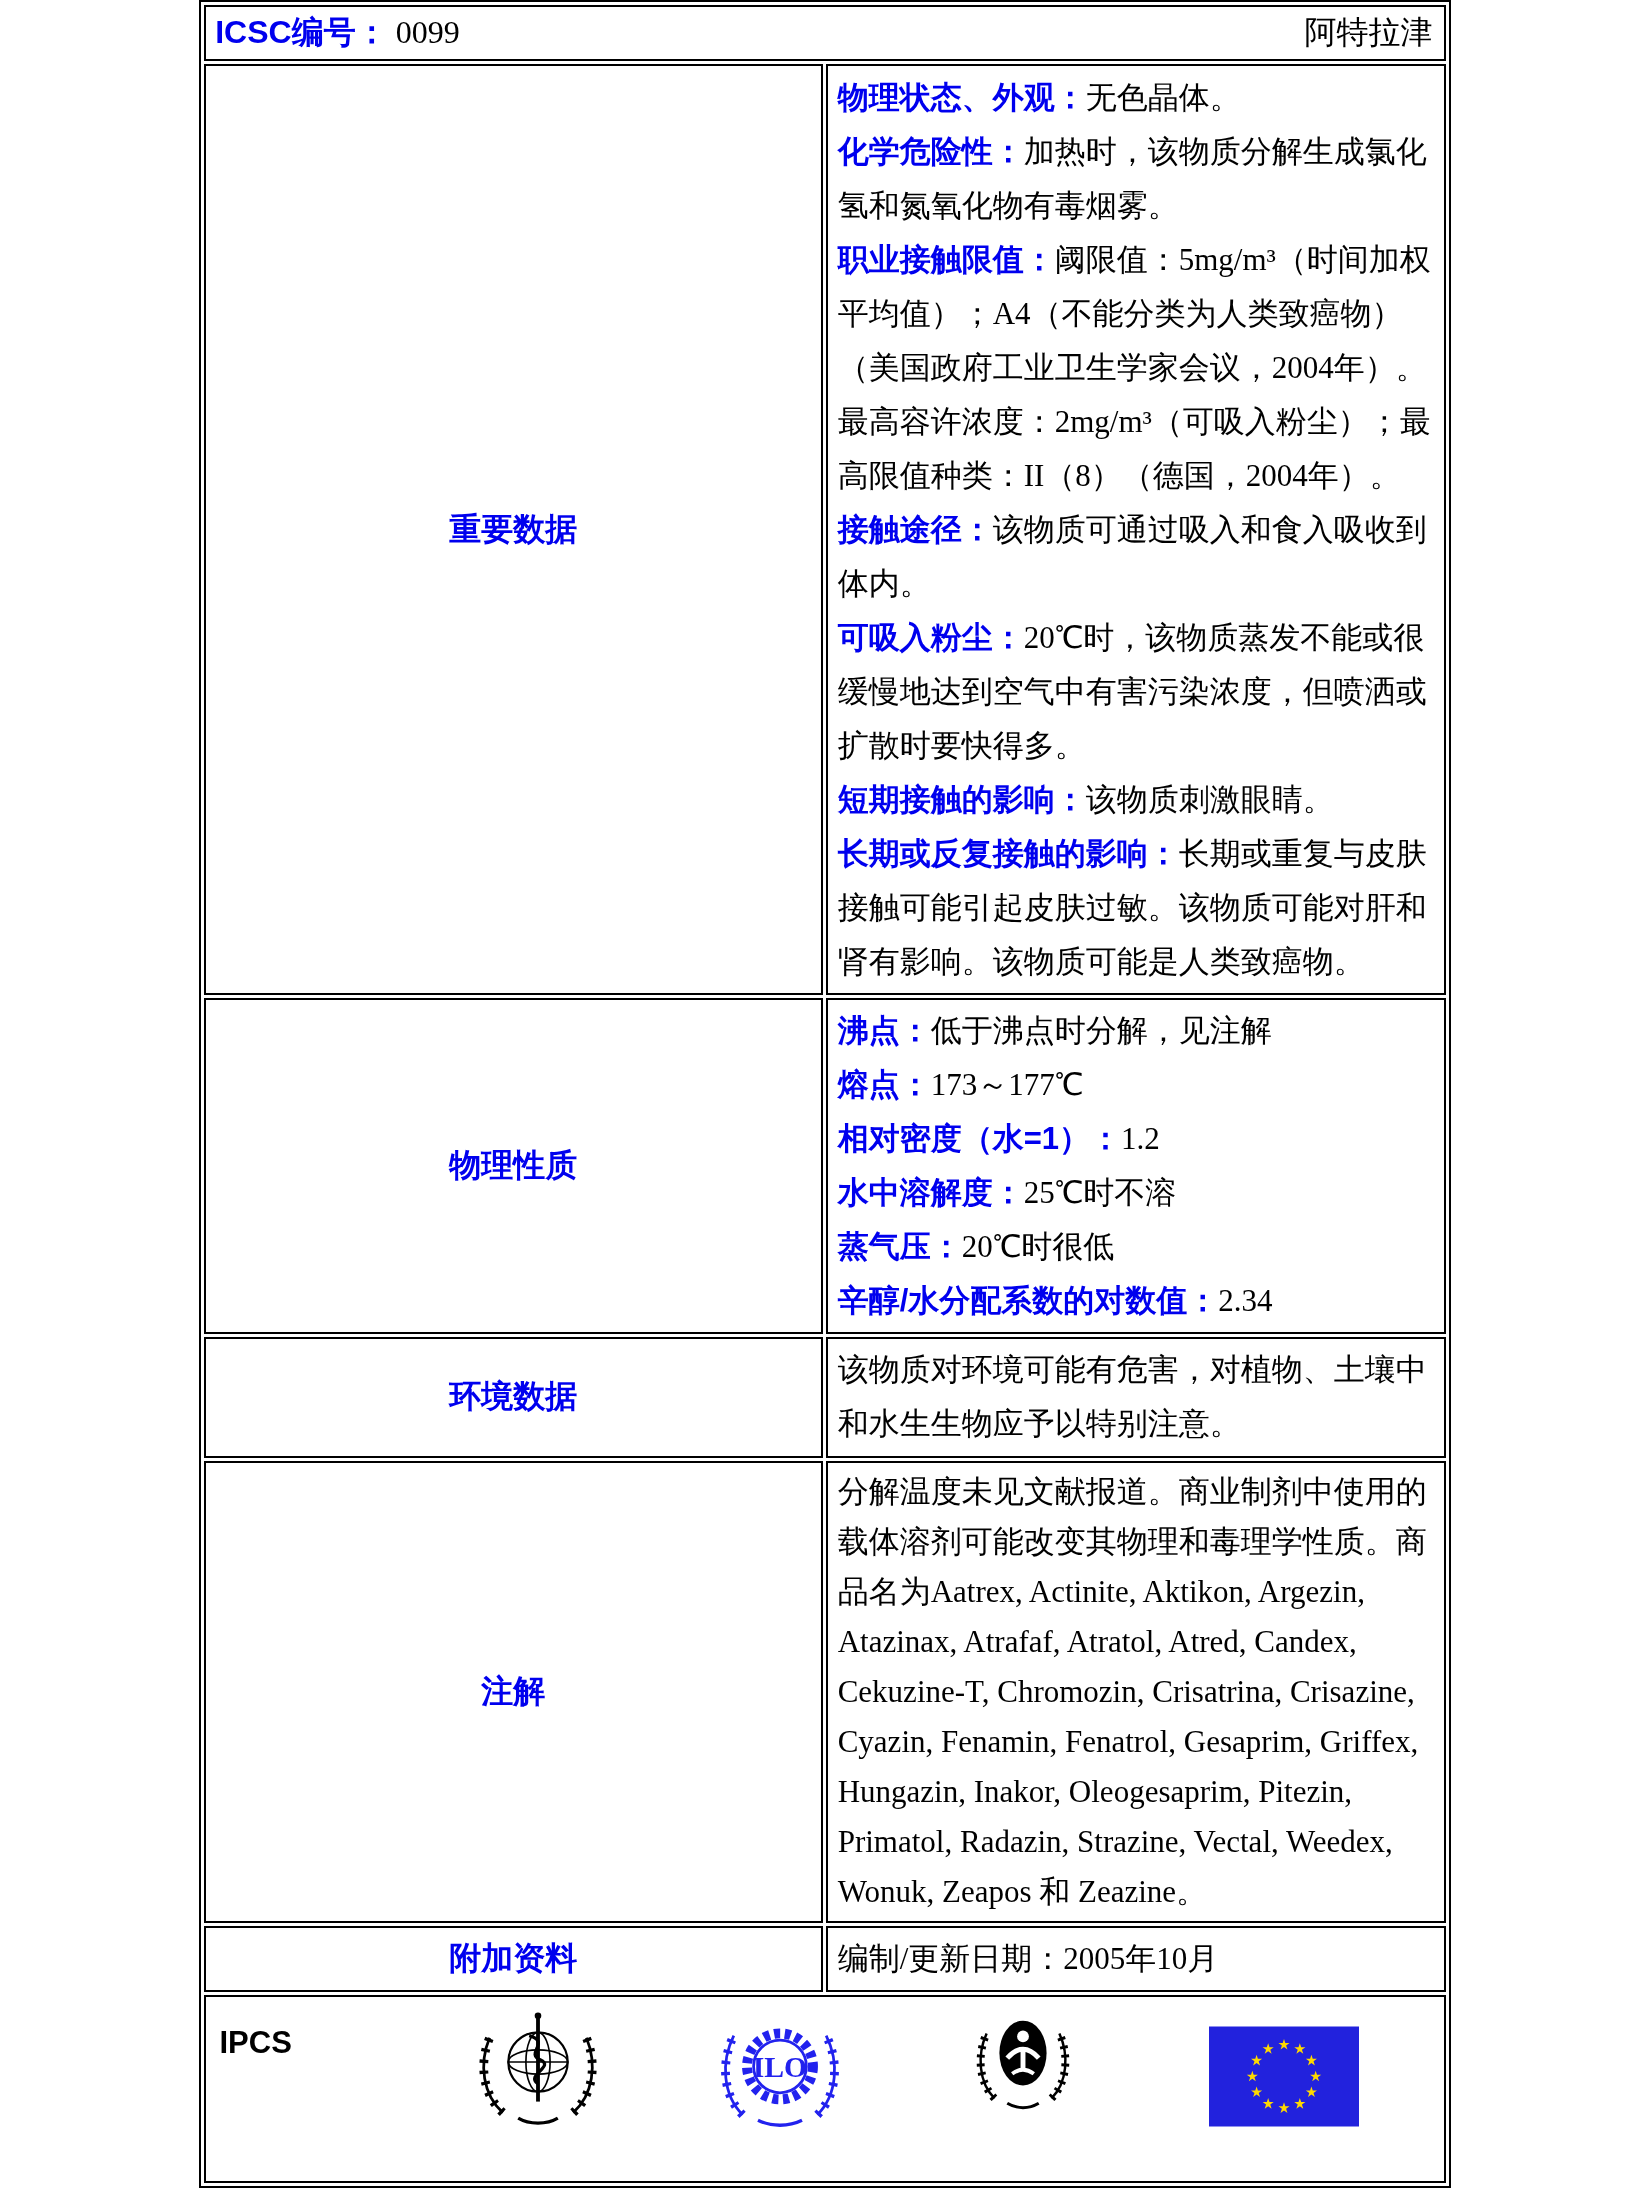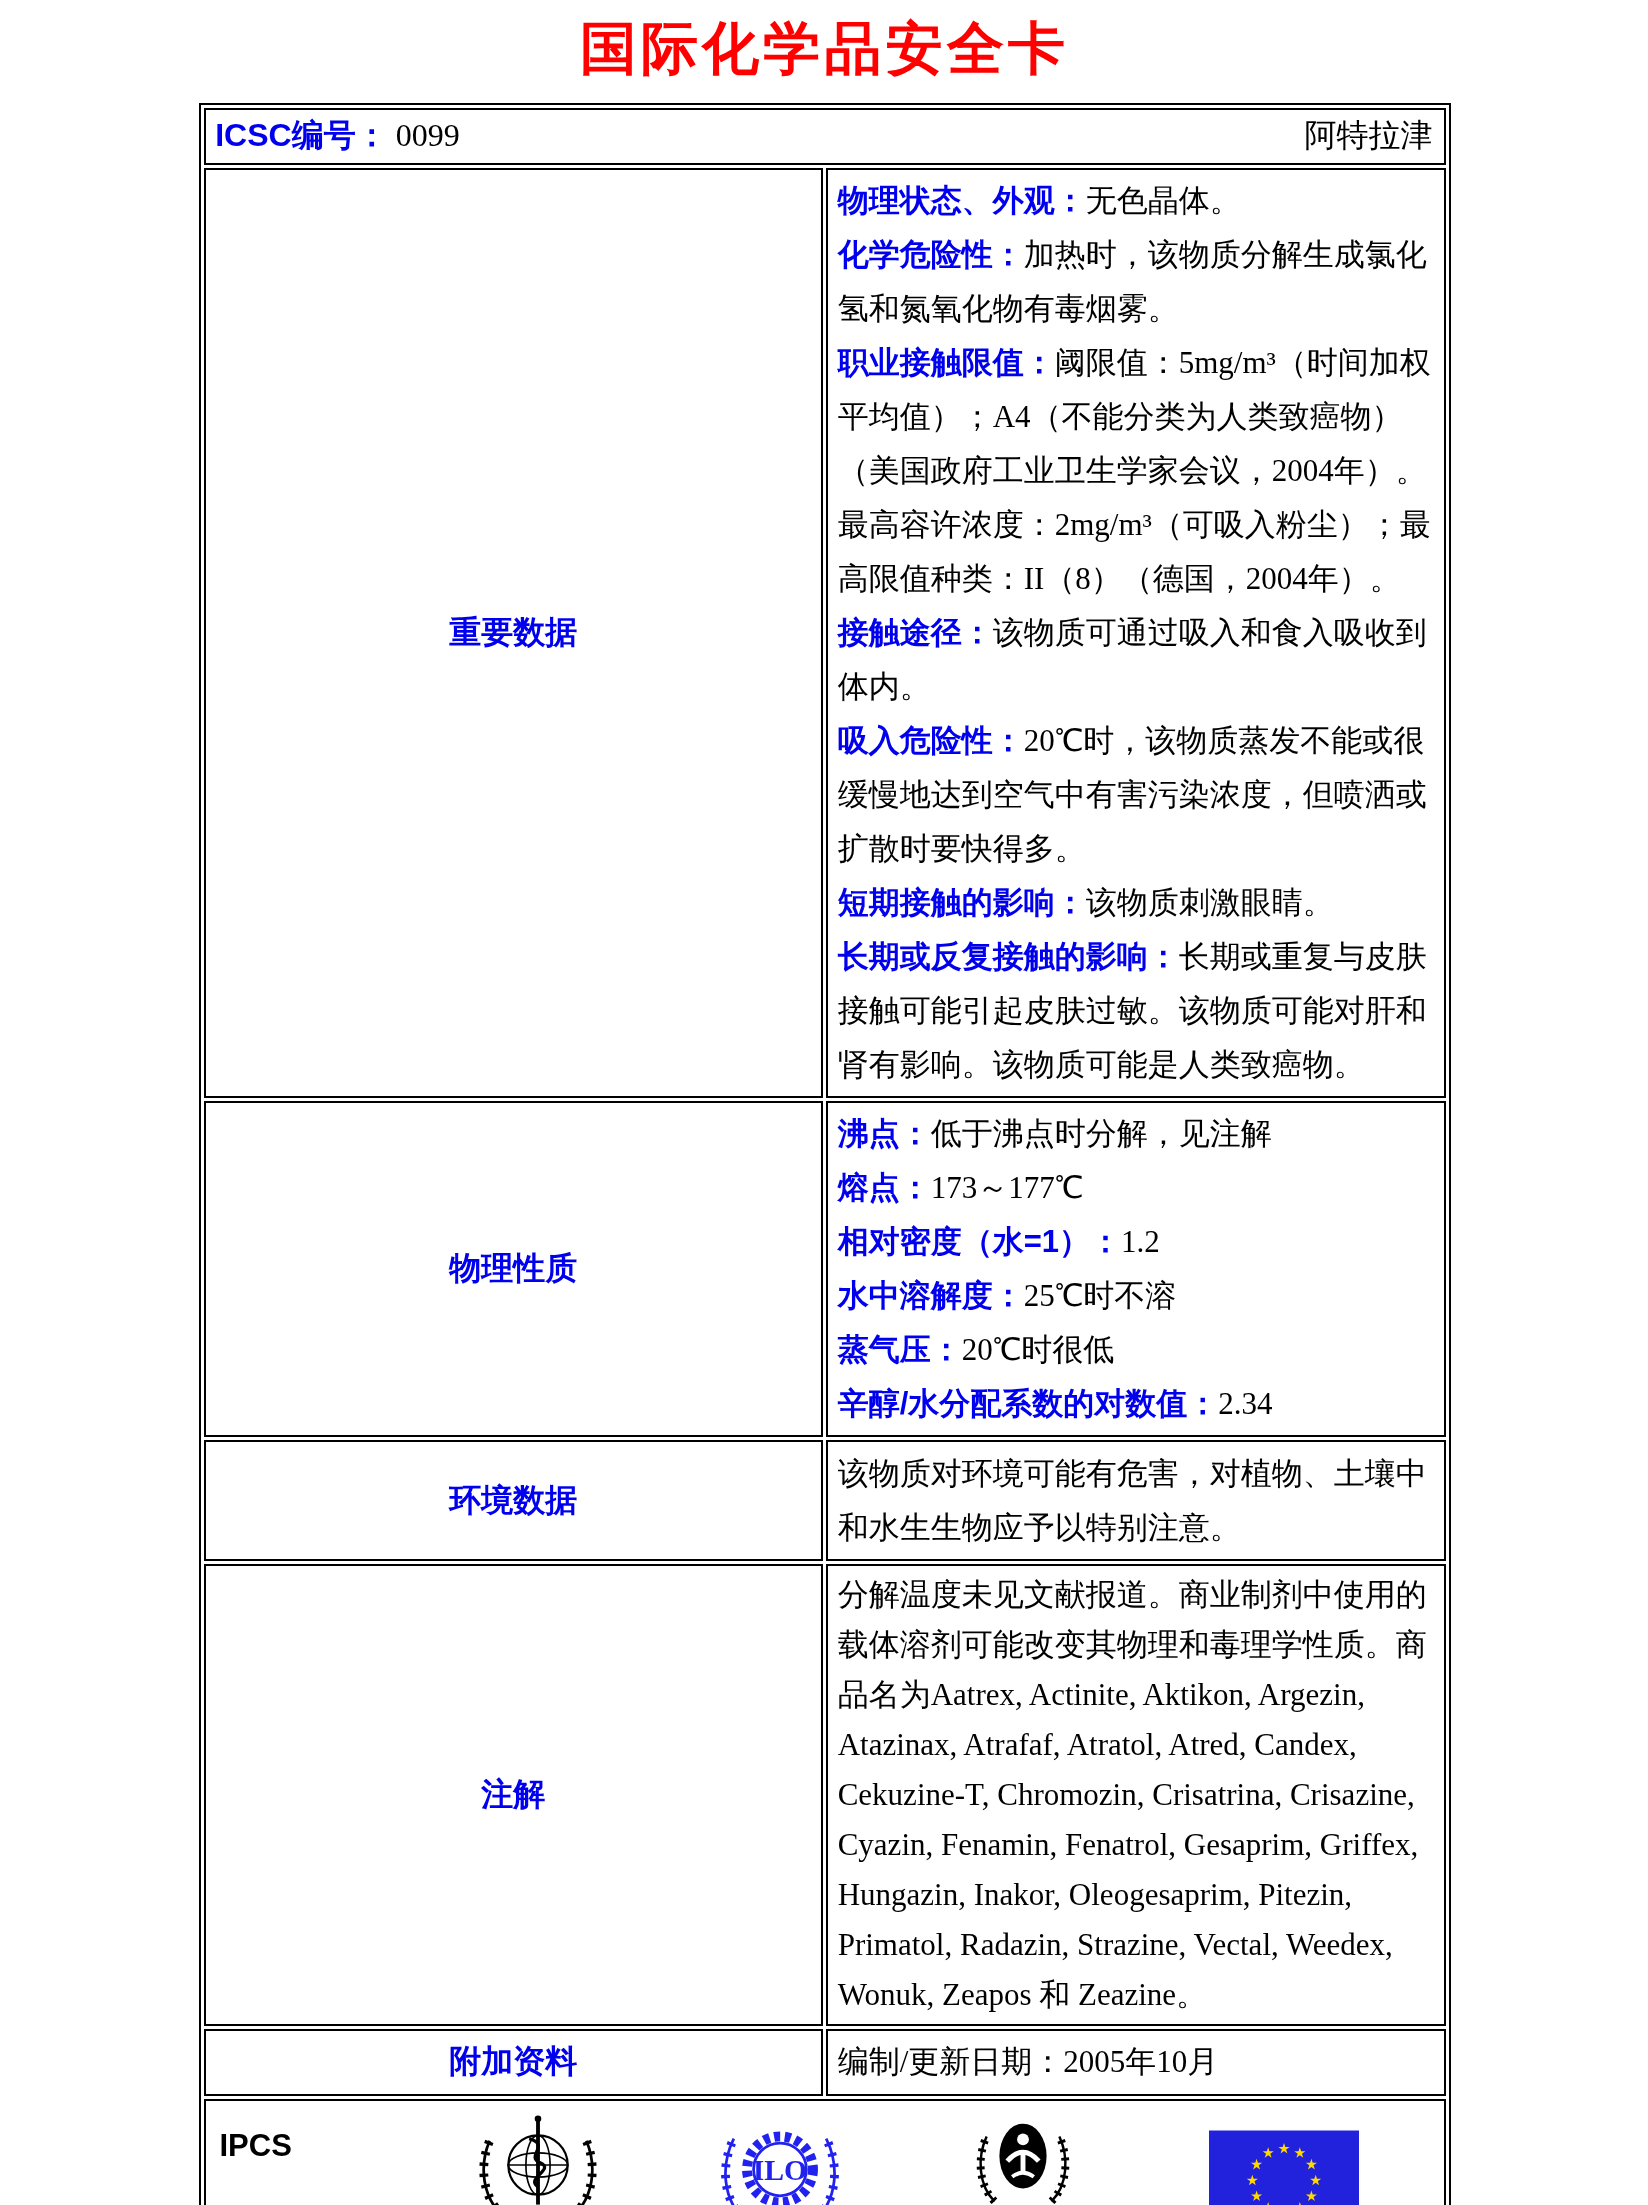--- a/index.html
+++ b/index.html
@@ -59,21 +59,20 @@
   .logo-eu{margin-left:127px;padding-top:19.5px;}
   .ilo-stroke{stroke:var(--ilo-blue);}
   .ilo-fill{fill:var(--ilo-blue);}
   .eu-bg{fill:var(--eu-blue);}
   .eu-star{fill:var(--star-yellow);}
 </style>
 </head>
 <body>
 
 <div>
-  <h1 class="page-title">国际化学品安全卡</h1>
 
   <table class="card">
 
     <tbody>
         <tr>
       <td class="header-cell" colspan="2">
         <div class="hdr-row">
           <span>
             <span class="blue-label">ICSC编号：</span>
             <span>0099</span>
@@ -83,21 +82,21 @@
       </td>
     </tr>
 
     <tr>
       <td class="label-cell">重要数据</td>
       <td class="content cell-important">
         <p><span class="blue-label">物理状态、外观：</span><span>无色晶体。</span></p>
         <p><span class="blue-label">化学危险性：</span><span>加热时，该物质分解生成氯化氢和氮氧化物有毒烟雾。</span></p>
         <p><span class="blue-label">职业接触限值：</span><span>阈限值：5mg/m³（时间加权平均值）；A4（不能分类为人类致癌物）（美国政府工业卫生学家会议，2004年）。最高容许浓度：2mg/m³（可吸入粉尘）；最高限值种类：II（8）（德国，2004年）。</span></p>
         <p><span class="blue-label">接触途径：</span><span>该物质可通过吸入和食入吸收到体内。</span></p>
-        <p><span class="blue-label">吸入危险性：</span><span>20℃时，该物质蒸发不能或很缓慢地达到空气中有害污染浓度，但喷洒或扩散时要快得多。</span></p>
+        <p><span class="blue-label">可吸入粉尘：</span><span>20℃时，该物质蒸发不能或很缓慢地达到空气中有害污染浓度，但喷洒或扩散时要快得多。</span></p>
         <p><span class="blue-label">短期接触的影响：</span><span>该物质刺激眼睛。</span></p>
         <p><span class="blue-label">长期或反复接触的影响：</span><span>长期或重复与皮肤接触可能引起皮肤过敏。该物质可能对肝和肾有影响。该物质可能是人类致癌物。</span></p>
       </td>
     </tr>
 
     <tr>
       <td class="label-cell">物理性质</td>
       <td class="content cell-physical">
         <p><span class="blue-label">沸点：</span><span>低于沸点时分解，见注解</span></p>
         <p><span class="blue-label">熔点：</span><span>173～177℃</span></p>

